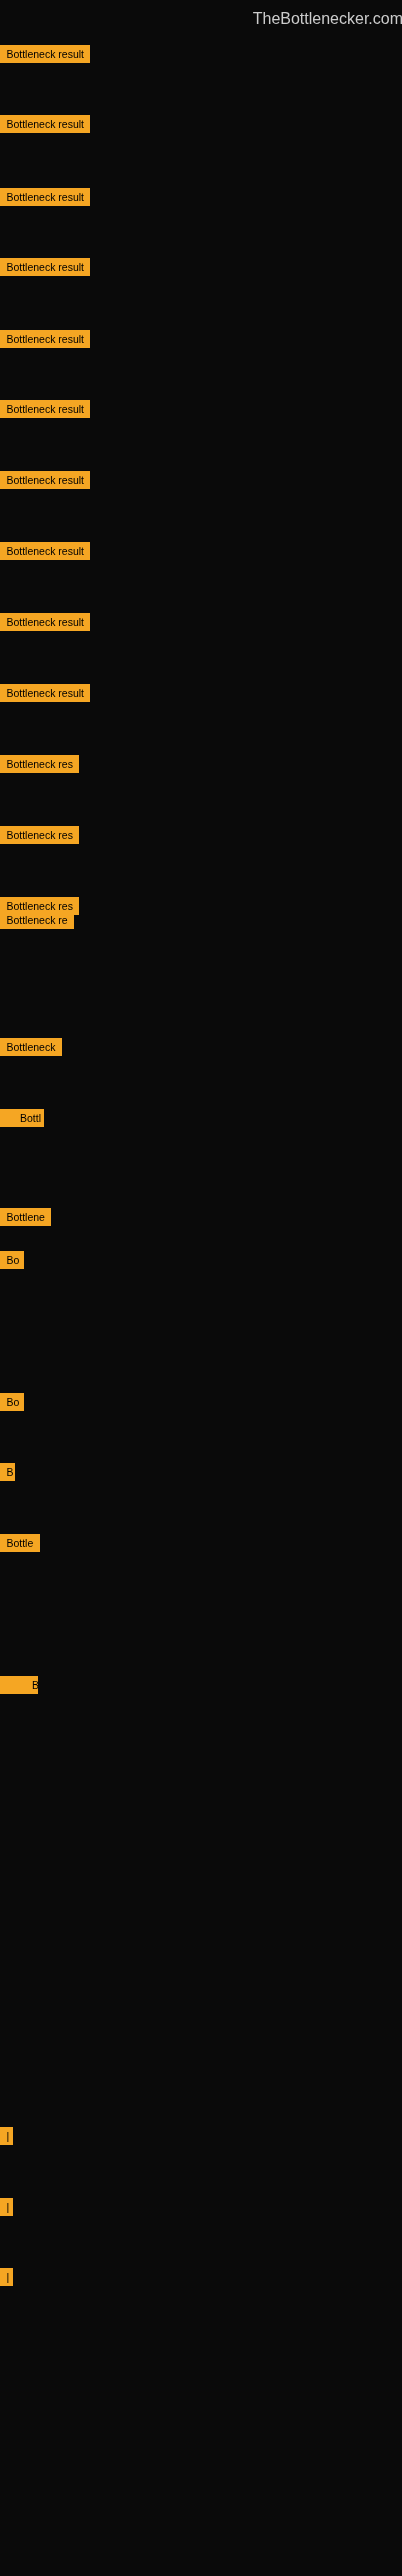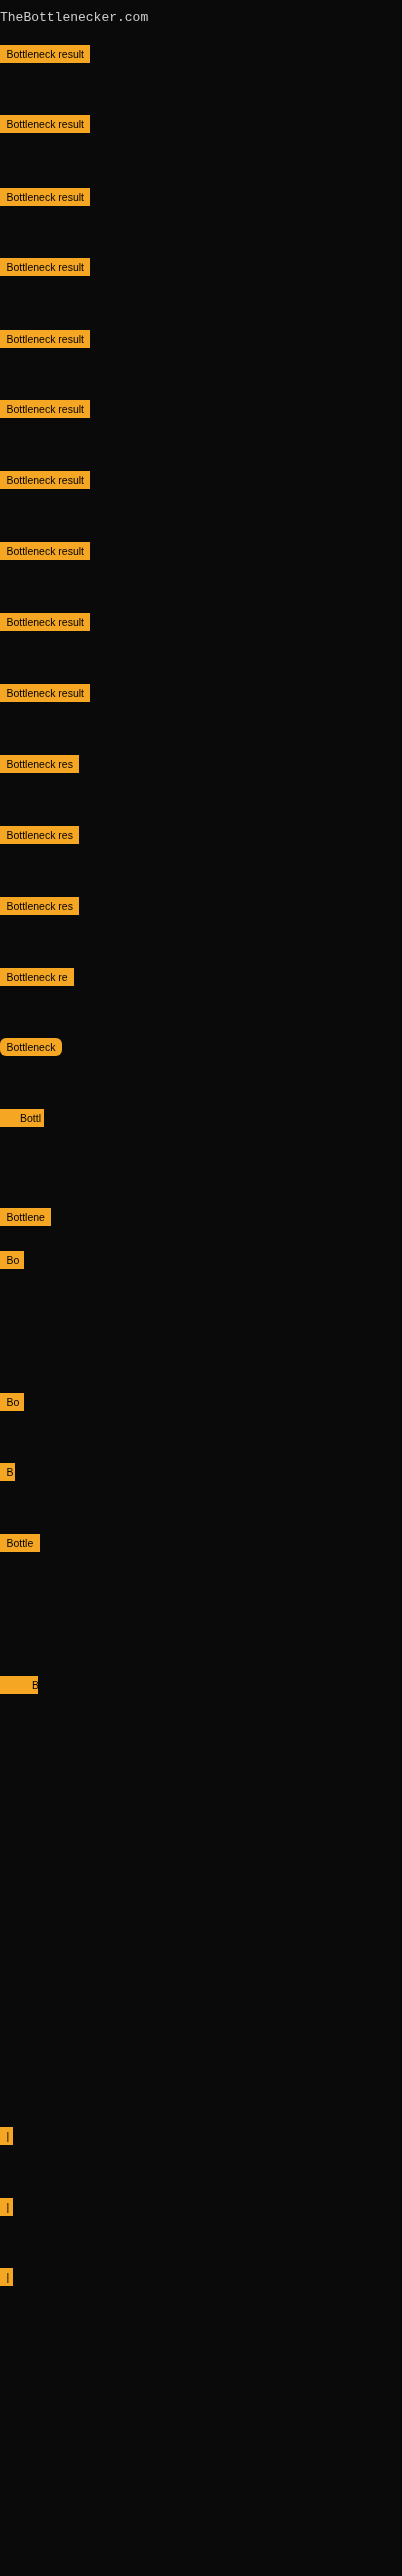--- a/index.html
+++ b/index.html
@@ -10,29 +10,28 @@
 
     body {
       background-color: #0a0a0a;
       width: 403px;
       min-height: 2576px;
       font-family: Arial, sans-serif;
       position: relative;
     }
 
     .site-title {
-      text-align: left;
+      text-align: right;
       color: #cccccc;
-      font-size: 13px;
+      font-size: 16px;
       padding: 6.4px 0;
       position: absolute;
       top: 4px;
       left: 0;
       right: 0;
-      font-family: Liberation Mono, monospace;
     }
 
     .bottleneck-label {
       background-color: #f5a623;
       color: #000;
       font-size: 10.5px;
       font-weight: normal;
       padding: 3.2px 6.4px;
       display: inline-block;
       position: absolute;
@@ -53,22 +52,22 @@
     <span class="bottleneck-label" style="top: 258px; max-width: 117px;">Bottleneck result</span>
     <span class="bottleneck-label" style="top: 330px; max-width: 113px;">Bottleneck result</span>
     <span class="bottleneck-label" style="top: 400px; max-width: 109px;">Bottleneck result</span>
     <span class="bottleneck-label" style="top: 471px; max-width: 115px;">Bottleneck result</span>
     <span class="bottleneck-label" style="top: 542px; max-width: 116px;">Bottleneck result</span>
     <span class="bottleneck-label" style="top: 613px; max-width: 111px;">Bottleneck result</span>
     <span class="bottleneck-label" style="top: 684px; max-width: 107px;">Bottleneck result</span>
     <span class="bottleneck-label" style="top: 755px; max-width: 97px;">Bottleneck res</span>
     <span class="bottleneck-label" style="top: 826px; max-width: 93px;">Bottleneck res</span>
     <span class="bottleneck-label" style="top: 897px; max-width: 89px;">Bottleneck res</span>
-    <span class="bottleneck-label" style="top: 968px; max-width: 85px;">Bottleneck re</span>
-    <span class="bottleneck-label" style="top: 1038px; max-width: 72px; border-radius: 6px;">Bottleneck</span>
+    <span class="bottleneck-label" style="top: 911px; max-width: 85px;">Bottleneck re</span>
+    <span class="bottleneck-label" style="top: 1038px; max-width: 72px;">Bottleneck</span>
     <span class="bottleneck-label" style="top: 1109px; max-width: 44px; padding-left: 20px;">Bottl</span>
     <span class="bottleneck-label" style="top: 1208px; max-width: 56px;">Bottlene</span>
     <span class="bottleneck-label" style="top: 1251px; max-width: 24px;">Bo</span>
     <span class="bottleneck-label" style="top: 1393px; max-width: 24px;">Bo</span>
     <span class="bottleneck-label" style="top: 1463px; max-width: 14.5px;">B</span>
     <span class="bottleneck-label" style="top: 1534px; max-width: 42px;">Bottle</span>
     <span class="bottleneck-label" style="top: 1676px; max-width: 19.3px; padding-left: 32px;">Bc</span>
     <span class="bottleneck-label" style="top: 2127px; max-width: 6.4px;">|</span>
     <span class="bottleneck-label" style="top: 2198px; max-width: 6.4px;">|</span>
     <span class="bottleneck-label" style="top: 2268px; max-width: 6.4px;">|</span>

